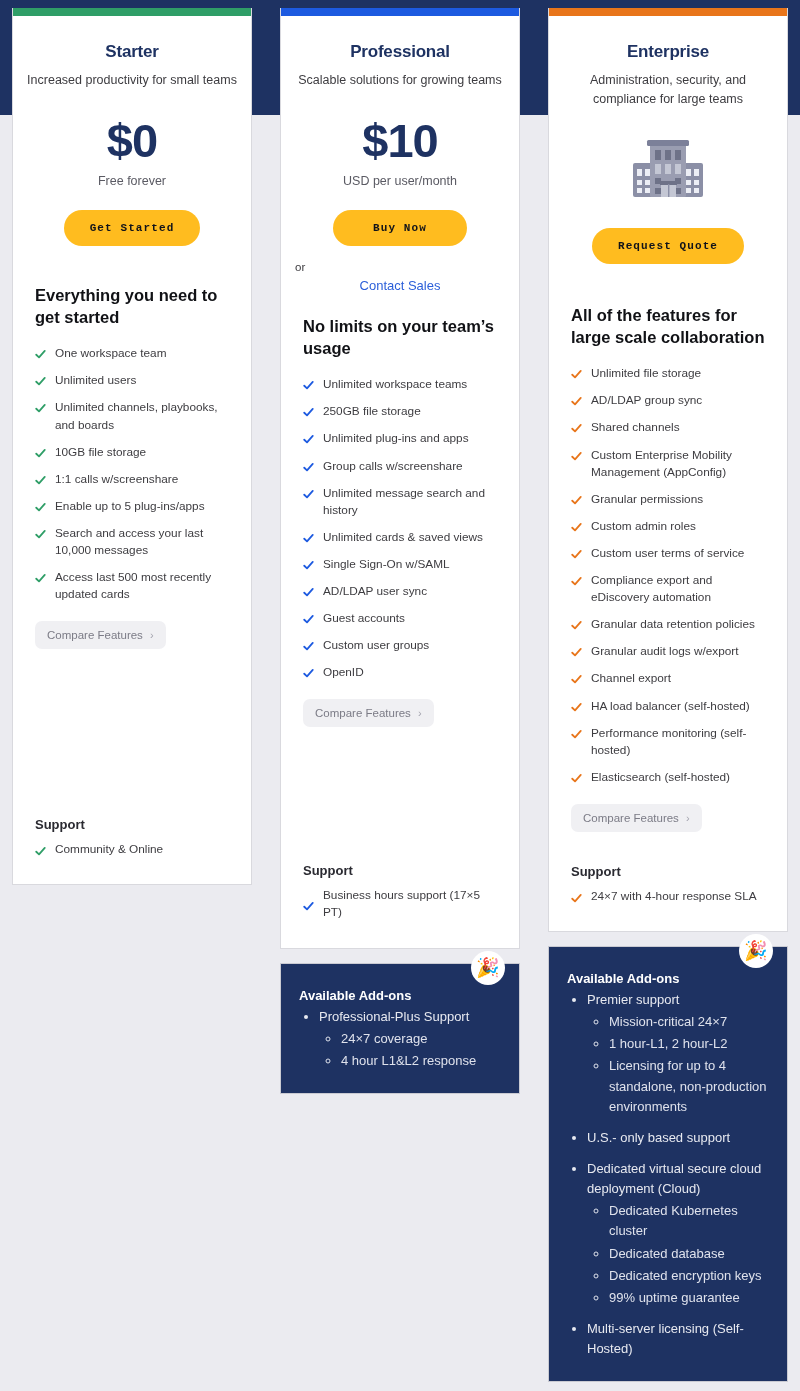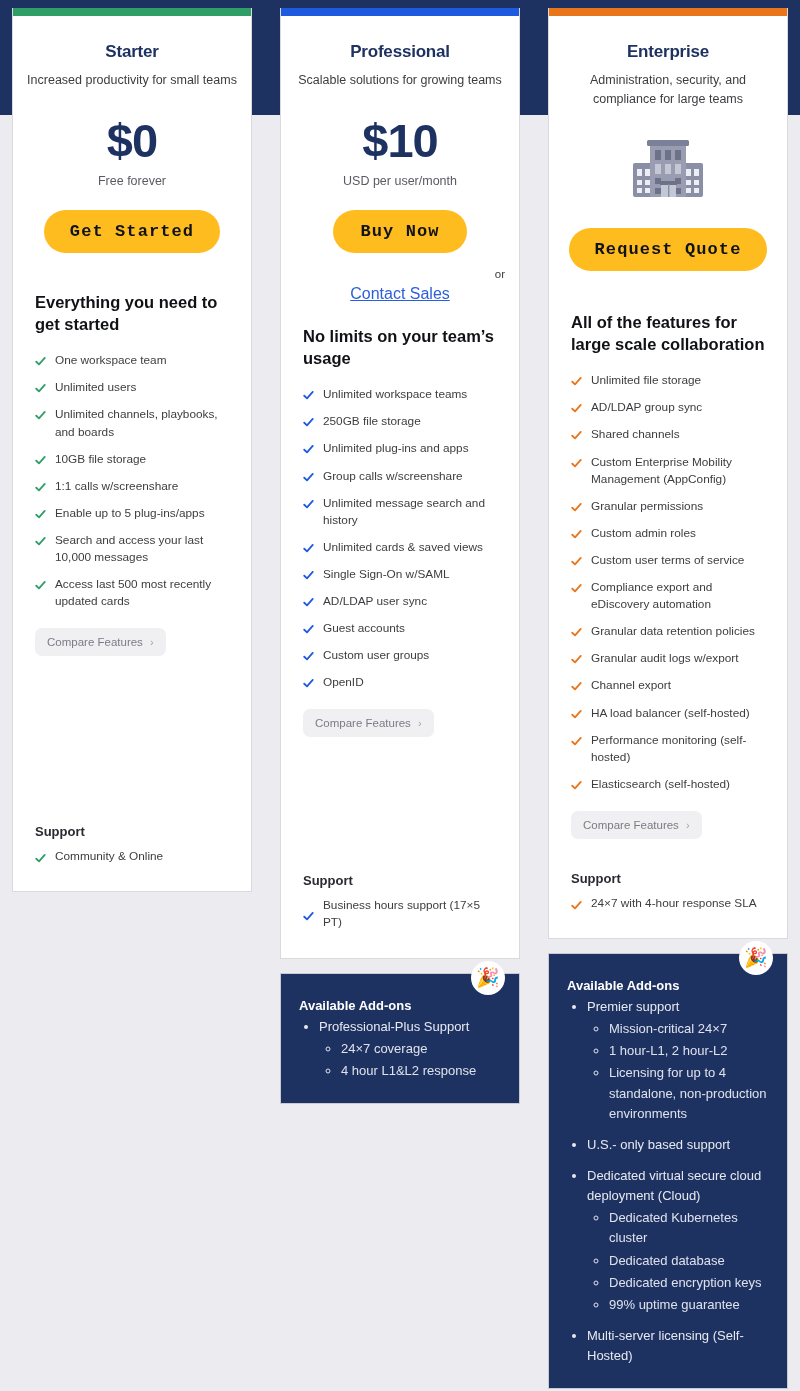--- a/index.html
+++ b/index.html
@@ -72,39 +72,38 @@
 
   .cta-wrap { text-align: center; padding: 22px 14px 0 14px; }
   .cta {
     display: inline-block;
     background: #ffbc1f;
     color: #11131a;
     border: none;
     border-radius: 22px;
     padding: 12px 26px;
     font-family: "Liberation Mono", monospace;
-    font-size: 17px;
+    font-size: 11px;
     font-weight: bold;
     letter-spacing: 1.1px;
     cursor: pointer;
     min-width: 134px;
     text-align: center;
   }
   .or-text {
-    text-align: right;
+    text-align: left;
     font-size: 11.5px;
     color: #3d3c40;
     margin-top: 15px;
   }
   .contact-link {
     display: block;
     text-align: center;
-    font-size: 16px;
+    font-size: 13px;
     color: #2b5fd9;
-    text-decoration: underline;
     margin-top: 5px;
     cursor: pointer;
   }
 
   
   .features { padding: 0 22px; }
   .features-title {
     font-size: 16.5px;
     font-weight: bold;
     color: #111216;

